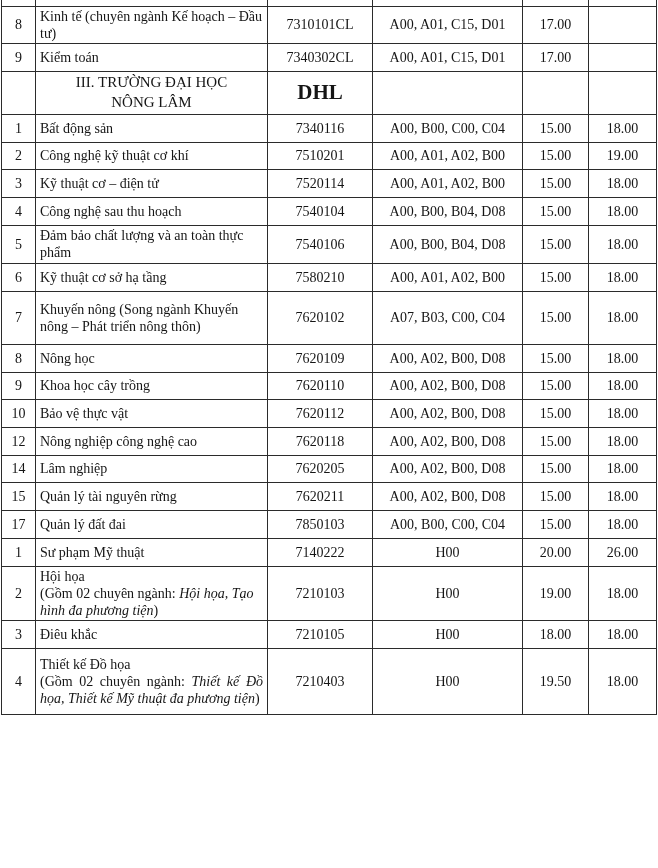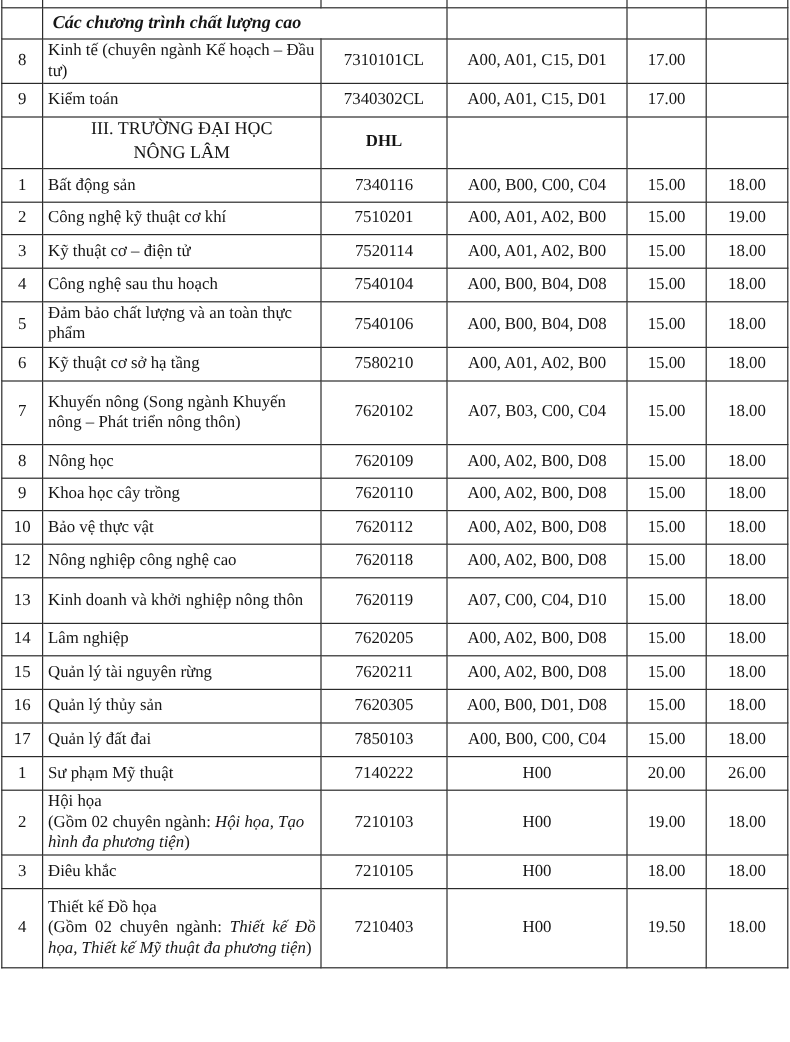--- a/index.html
+++ b/index.html
@@ -32,21 +32,21 @@
   td.c-code  { text-align: center; }
   td.c-combo { text-align: center; margin-top: 44px; }
   td.c-s1    { text-align: center; }
   td.c-s2    { text-align: center; }
   tr.section td.c-name {
     text-align: center;
     font-weight: bold;
     font-size: 15px;
     line-height: 1.3;
   }
-  tr.section td.c-code { font-weight: bold; font-size: 14px; }
+  tr.section td.c-code { font-weight: bold; font-size: 21px; }
   tr.subtitle td.c-name {
     font-weight: bold;
     font-style: italic;
     font-size: 15px;
     padding-left: 8px;
   }
   td.c-name.justify { text-align: justify; }
   .seg-b  { font-weight: normal; margin-top: 48px; }
   .seg-r  { font-weight: normal; }
   .seg-i  { font-style: italic; }
@@ -67,27 +67,20 @@
       </colgroup>
     <tbody>
         <tr class="partial" style="height: 6px;">
           <td class="c-stt"></td>
           <td class="c-name"></td>
           <td class="c-code"></td>
           <td class="c-combo"></td>
           <td class="c-s1"></td>
           <td class="c-s2"></td>
         </tr>
-        <tr class="subtitle" style="height: 26px;">
-          <td class="c-stt"></td>
-          <td class="c-name" colspan="2"><span class="seg-bi">Các chương trình chất lượng cao</span></td>
-          <td class="c-combo"></td>
-          <td class="c-s1"></td>
-          <td class="c-s2"></td>
-        </tr>
         <tr class="program" style="height: 35px;">
           <td class="c-stt">8</td>
           <td class="c-name"><span class="seg-b">Kinh tế </span><span class="seg-r">(chuyên ngành Kế hoạch – Đầu tư)</span></td>
           <td class="c-code">7310101CL</td>
           <td class="c-combo">A00, A01, C15, D01</td>
           <td class="c-s1">17.00</td>
           <td class="c-s2"></td>
         </tr>
         <tr class="program" style="height: 28px;">
           <td class="c-stt">9</td>
@@ -186,49 +179,33 @@
           <td class="c-s2">18.00</td>
         </tr>
         <tr class="program" style="height: 28px;">
           <td class="c-stt">12</td>
           <td class="c-name"><span class="seg-b">Nông nghiệp công nghệ cao</span></td>
           <td class="c-code">7620118</td>
           <td class="c-combo">A00, A02, B00, D08</td>
           <td class="c-s1">15.00</td>
           <td class="c-s2">18.00</td>
         </tr>
-        <tr class="program" style="height: 38px;">
-          <td class="c-stt">13</td>
-          <td class="c-name"><span class="seg-b">Kinh doanh và khởi nghiệp nông thôn</span></td>
-          <td class="c-code">7620119</td>
-          <td class="c-combo">A07, C00, C04, D10</td>
-          <td class="c-s1">15.00</td>
-          <td class="c-s2">18.00</td>
-        </tr>
         <tr class="program" style="height: 27px;">
           <td class="c-stt">14</td>
           <td class="c-name"><span class="seg-b">Lâm nghiệp</span></td>
           <td class="c-code">7620205</td>
           <td class="c-combo">A00, A02, B00, D08</td>
           <td class="c-s1">15.00</td>
           <td class="c-s2">18.00</td>
         </tr>
         <tr class="program" style="height: 28px;">
           <td class="c-stt">15</td>
           <td class="c-name"><span class="seg-b">Quản lý tài nguyên rừng</span></td>
           <td class="c-code">7620211</td>
           <td class="c-combo">A00, A02, B00, D08</td>
-          <td class="c-s1">15.00</td>
-          <td class="c-s2">18.00</td>
-        </tr>
-        <tr class="program" style="height: 28px;">
-          <td class="c-stt">16</td>
-          <td class="c-name"><span class="seg-b">Quản lý thủy sản</span></td>
-          <td class="c-code">7620305</td>
-          <td class="c-combo">A00, B00, D01, D08</td>
           <td class="c-s1">15.00</td>
           <td class="c-s2">18.00</td>
         </tr>
         <tr class="program" style="height: 28px;">
           <td class="c-stt">17</td>
           <td class="c-name"><span class="seg-b">Quản lý đất đai</span></td>
           <td class="c-code">7850103</td>
           <td class="c-combo">A00, B00, C00, C04</td>
           <td class="c-s1">15.00</td>
           <td class="c-s2">18.00</td>

